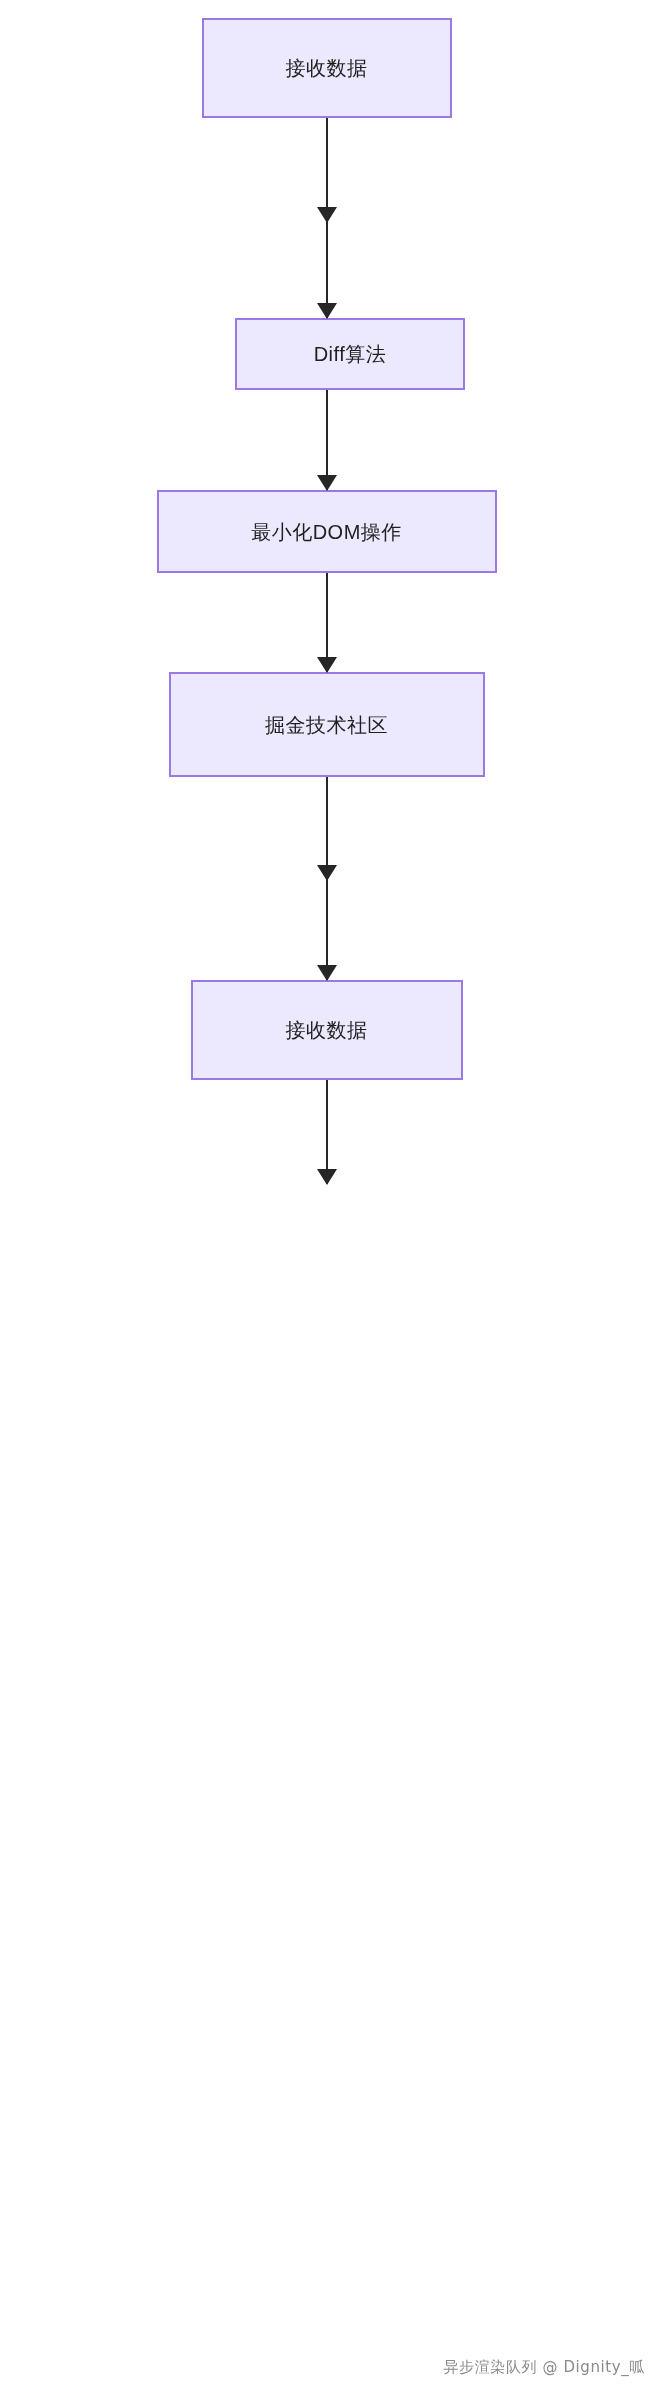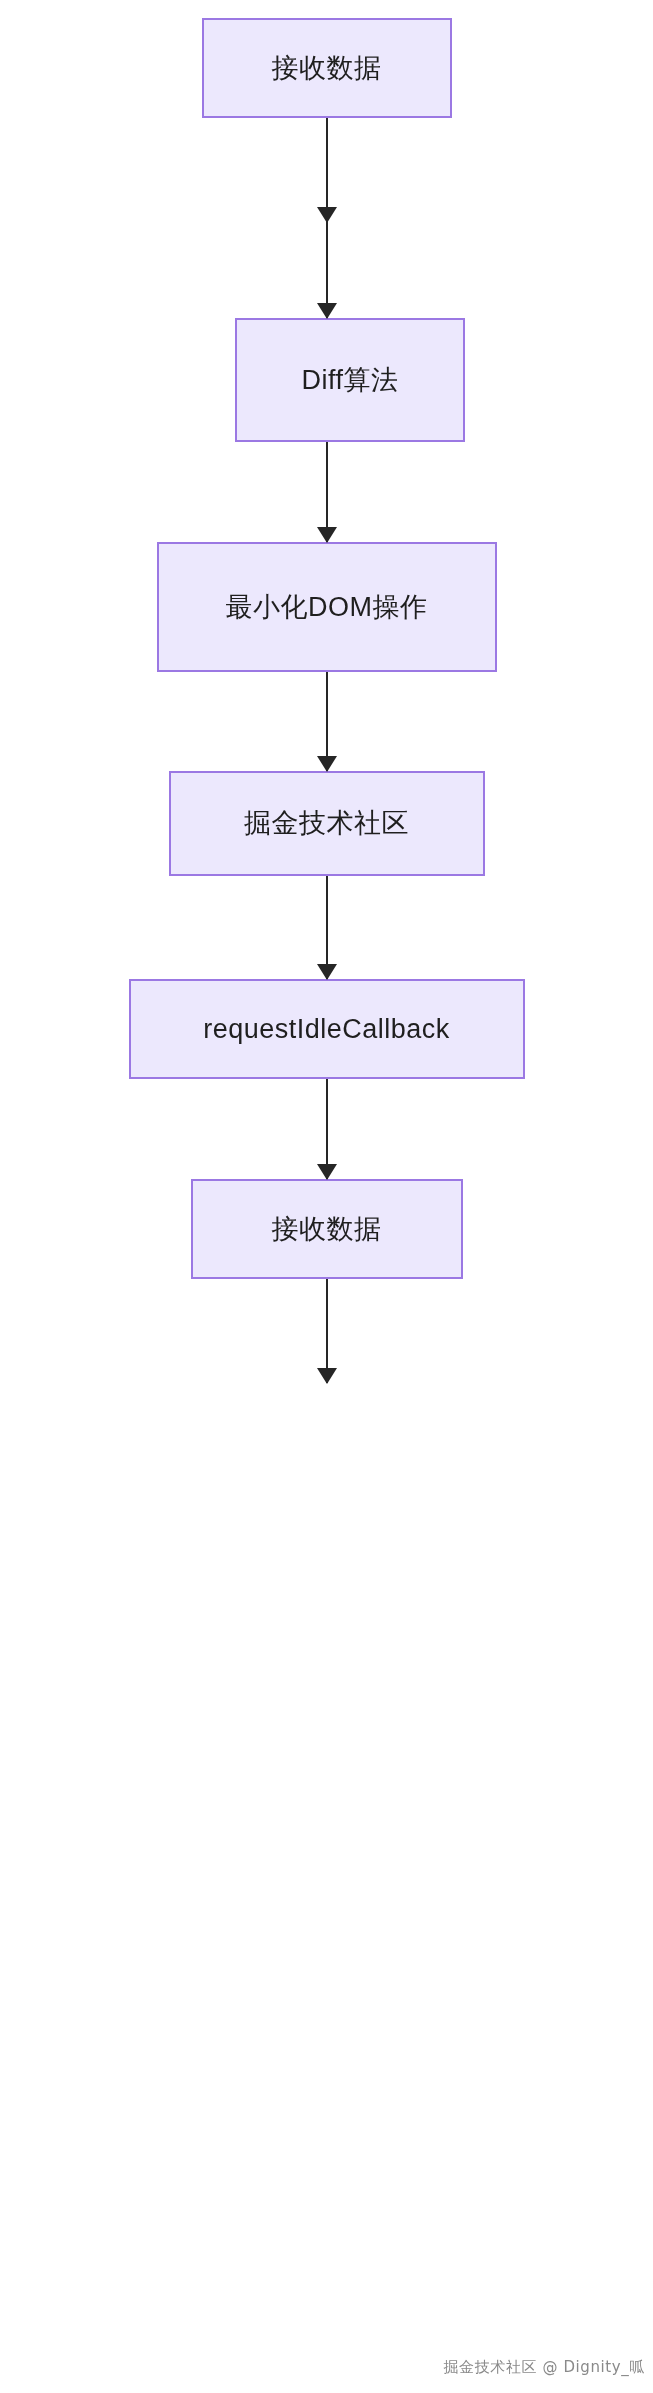--- a/index.html
+++ b/index.html
@@ -30,21 +30,21 @@
   }
   .node {
     box-sizing: border-box;
     background: #ece8fd;
     border: 2px solid #9b78e3;
     color: #1f1f1f;
     display: flex;
     align-items: center;
     justify-content: center;
     text-align: center;
-    font-size: 27px;
+    font-size: 20px;
     line-height: 1.2;
     letter-spacing: 0.5px;
     font-weight: 400;
     flex: 0 0 auto;
   }
   .connector {
     position: relative;
     width: 2px;
     flex: 0 0 auto;
     background: #262626;
@@ -80,43 +80,42 @@
 
     <div class="node" style="width: 250px; height: 100px; margin-top: 18px;">接收数据</div>
     <div class="connector" style="height: 104px;">
       <span class="arrowhead"></span>
     </div>
 
     <div class="connector" style="height: 96px;">
       <span class="arrowhead"></span>
     </div>
 
-    <div class="node" style="width: 230px; height: 124px; margin-left: 47px;">Diff算法</div>
+    <div class="node" style="width: 230px; height: 72px; margin-left: 47px;">Diff算法</div>
     <div class="connector" style="height: 100px;">
       <span class="arrowhead"></span>
     </div>
 
-    <div class="node" style="width: 340px; height: 130px;">最小化DOM操作</div>
+    <div class="node" style="width: 340px; height: 83px;">最小化DOM操作</div>
     <div class="connector" style="height: 99px;">
       <span class="arrowhead"></span>
     </div>
 
     <div class="node" style="width: 316px; height: 105px;">掘金技术社区</div>
     <div class="connector" style="height: 103px;">
       <span class="arrowhead"></span>
     </div>
 
-    <div class="node" style="width: 396px; height: 100px;">requestIdleCallback</div>
     <div class="connector" style="height: 100px;">
       <span class="arrowhead"></span>
     </div>
 
     <div class="node" style="width: 272px; height: 100px;">接收数据</div>
     <div class="connector" style="height: 104px;">
       <span class="arrowhead"></span>
     </div>
 
 
   </div>
 
-  <div class="watermark">掘金技术社区 @ Dignity_呱</div>
+  <div class="watermark">异步渲染队列 @ Dignity_呱</div>
 
 </div>
 
 </body></html>

